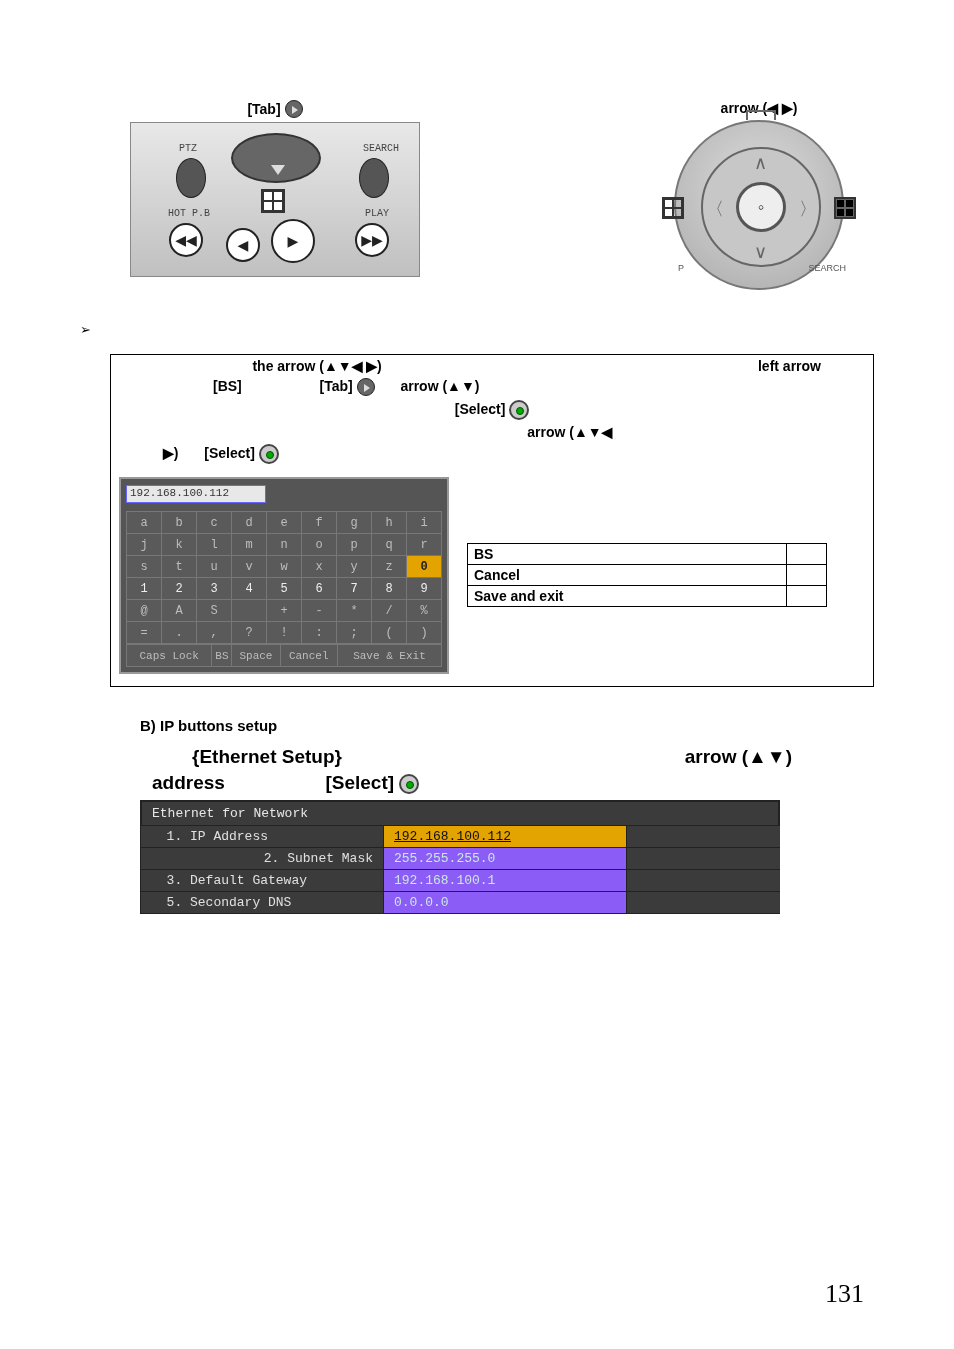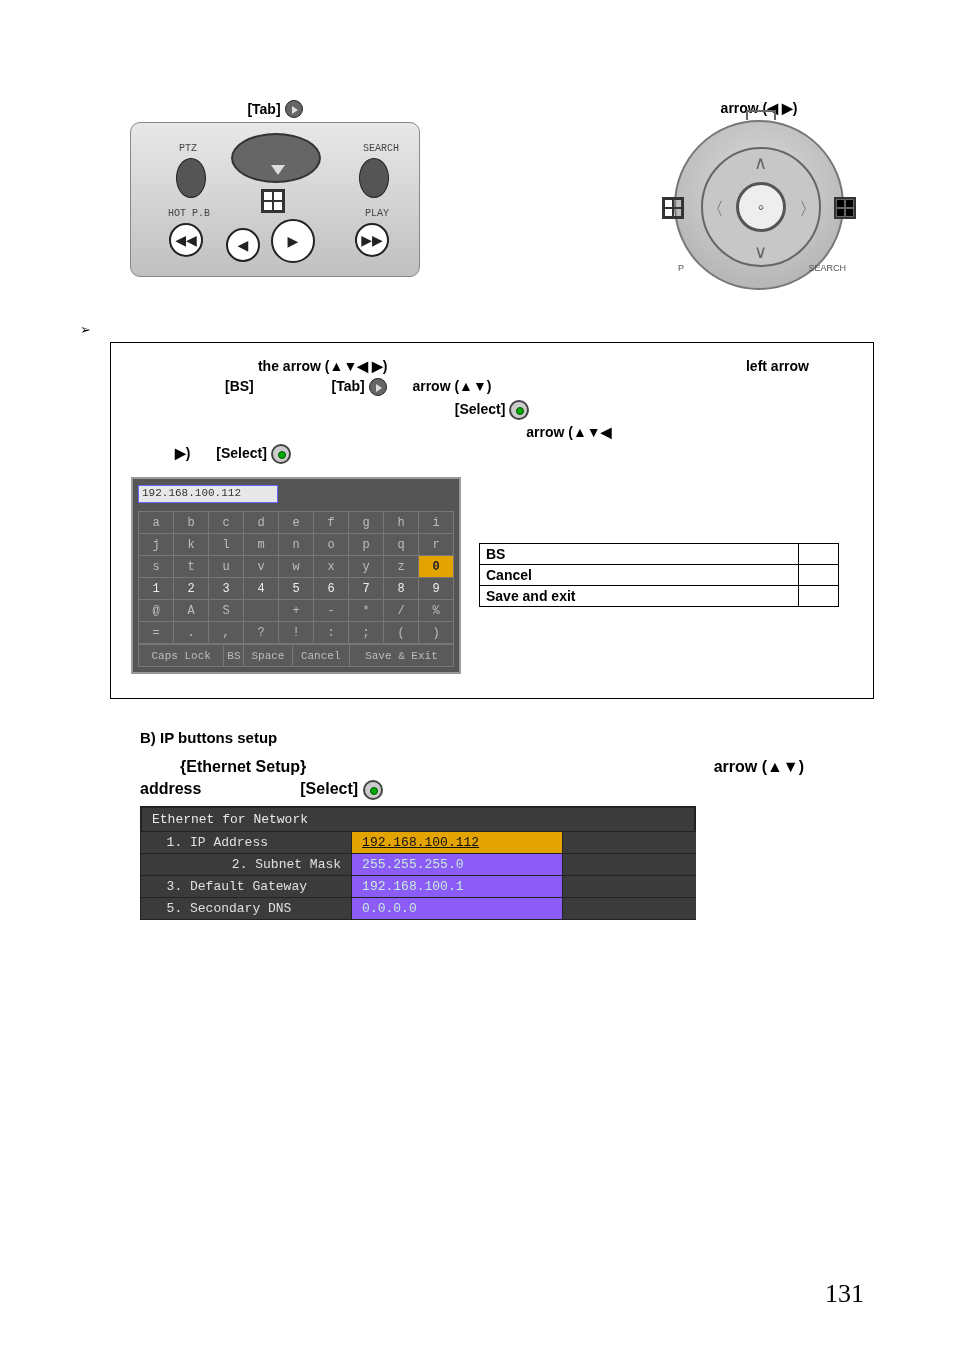--- a/index.html
+++ b/index.html
@@ -22,21 +22,21 @@
   .panel-a, .panel-b {
     display: flex; flex-direction: column; align-items: center;
   }
   .panel-label {
     font-weight: bold; font-size: 14px; margin-bottom: 4px;
     display: inline-flex; align-items: center; gap: 4px;
   }
   .remote {
     width: 290px; height: 155px;
     background: linear-gradient(#e8e8e8,#c0c0c0);
-    border: 1px solid #888; border-radius: 10px;
+    border: 1px solid #888; border-radius: 0;
     position: relative;
   }
   .remote .lbl { position:absolute; font-size:10px; color:#444; font-family:"Courier New",monospace; }
   .remote .lbl.ptz { left:48px; top:20px; }
   .remote .lbl.search { right:20px; top:20px; }
   .remote .lbl.hotpb { left:30px; top:85px;margin-left:7px; }
   .remote .lbl.play { right:30px; top:85px; }
   .remote .big-oval {
     position:absolute; left:100px; top:10px; width:90px; height:50px;
     background:#666; border-radius:50%;
@@ -99,22 +99,22 @@
   .circle-pad .top-slot{
     position:absolute; left:70px; top:-12px; width:30px; height:10px;
     border:2px solid #666; border-bottom:none;
   }
 
   .chev-bullet{margin-right:6px;font-size:13px;}
 
   
   .big-box{
     border:1px solid #000;
-    margin: 4px 0 30px 30px;
-    padding: 12px;
+    margin: 16px 0 30px 30px;
+    padding: 0;
   }
   .rule-rows td{
     border:0; font-size:14px; padding:1px 4px;
     font-family: Arial, Helvetica, sans-serif;
   }
   .rule-rows .b{font-weight:bold;}
   .glyph{display:inline-block; vertical-align:middle;}
   .glyph.tab-next{
     width:18px;height:18px;border-radius:50%;background:#666;border:1px solid #222;
     position:relative;
@@ -164,26 +164,26 @@
   .explain td{
     border:1px solid #000; font-size:14px; padding:2px 6px;
   }
   .explain .b{font-weight:bold;}
 
   
   .sec-b{
     margin: 0 0 0 60px;
   }
   .sec-b h4{font-size:15px; font-weight:bold; margin:6px 0 12px 0;}
-  .sec-b .line{font-size:16px; margin:4px 0;}
+  .sec-b .line{font-size:19px; margin:4px 12px;}
   .sec-b .line .b{font-weight:bold;}
 
   .eth-window{
     margin-top:6px;
-    width: 556px;
+    width: 640px;
     background:#3b3b3b;
   }
   .eth-window .titlebar{
     background:#3b3b3b;color:#e8e8e8;font-family:"Courier New",monospace;
     font-size:13px; padding:4px 10px;
     border-top:2px solid #222;border-left:2px solid #222;border-right:2px solid #222;
   }
   .eth-table{width:100%; border-collapse:collapse;}
   .eth-table td{
     font-family:"Courier New",monospace; font-size:13px;

